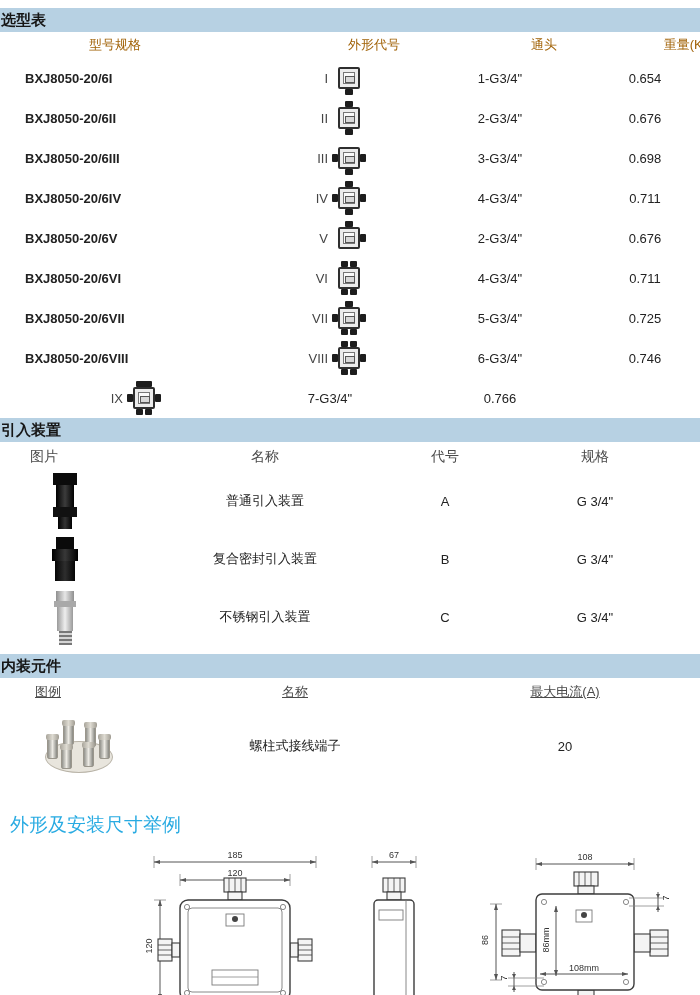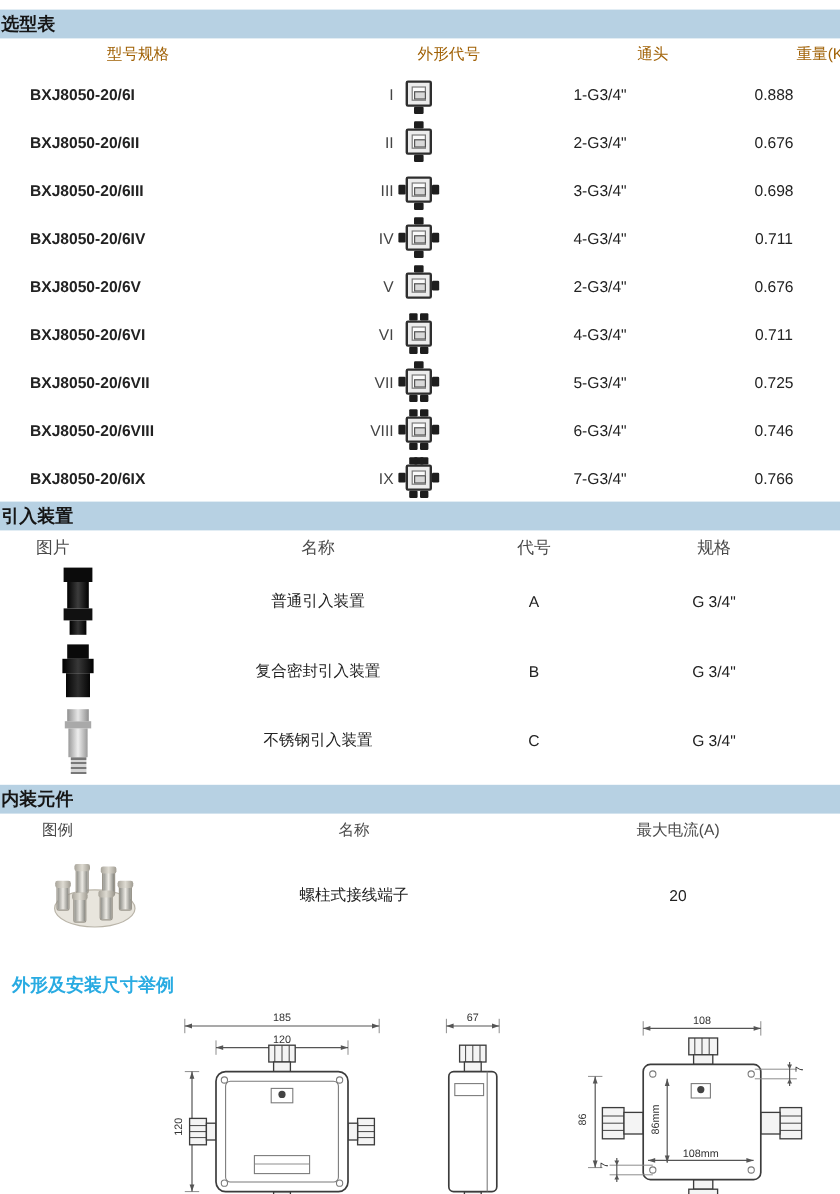--- a/index.html
+++ b/index.html
@@ -68,21 +68,21 @@
     background-image:
       linear-gradient(90deg,#8f8f8f,#e6e6e6,#8f8f8f),
       linear-gradient(#a9a9a9,#a9a9a9),
       linear-gradient(90deg,#9a9a9a,#eee,#9a9a9a),
       repeating-linear-gradient(0deg,#787878 0 2px,#d5d5d5 2px 4px);
     background-size:18px 10px, 22px 6px, 16px 24px, 13px 14px;
     background-position:6px 2px, 4px 12px, 7px 18px, 9px 42px;
   }
   
   .int-grid { display:grid; grid-template-columns:160px 270px 270px; align-items:center; }
-  .int-head { height:28px; font-size:13px; color:#4a4a4a; }
+  .int-head { height:28px; font-size:13px; color:#4a4a4a;text-decoration:underline; }
   .int-head .c1 { padding-left:35px; }
   .int-head .c2, .int-head .c3 { text-align:center; }
   .int-row { height:80px; font-size:13px; color:#222; }
   .int-row .c2, .int-row .c3 { text-align:center; }
   .int-img-cell { display:flex; justify-content:center; }
   .terminal-img { position:relative; width:78px; height:62px; }
   .terminal-img .base {
     position:absolute; left:4px; bottom:4px; width:68px; height:32px;
     background:#e8e5dd; border:1px solid #b9b4a8; border-radius:50%;
   }
@@ -90,21 +90,21 @@
     background:linear-gradient(90deg,#92928c,#eceae4,#878781); border:1px solid #9a968c; }
   .stud::before { content:""; position:absolute; left:-2px; top:-4px; width:13px; height:6px;
     border-radius:2px; background:linear-gradient(90deg,#a8a49a,#dedbd2,#a09c92); }
   .stud.s1 { left:6px;  top:22px; }
   .stud.s2 { left:22px; top:8px; }
   .stud.s3 { left:44px; top:10px; }
   .stud.s4 { left:58px; top:22px; }
   .stud.s5 { left:20px; top:32px; }
   .stud.s6 { left:42px; top:30px; }
   
-  .drawings-title { margin-top:26px; padding-left:10px; font-size:15px; font-weight:bold; color:#29abe2; }
+  .drawings-title { margin-top:26px; padding-left:10px; font-size:19px; font-weight:normal; color:#29abe2; }
   .drawings-row { margin-top:10px; display:flex; align-items:flex-start; padding-left:140px; gap:14px; }
   svg text { font-family:"Liberation Sans", sans-serif; font-size:9px; fill:#333; }
   svg .dim { stroke:#555; stroke-width:1; }
   svg .thin { stroke:#888; stroke-width:0.8; }
   svg .body { stroke:#3c3c3c; stroke-width:1.4; fill:#fff; }
   svg .inner { stroke:#7a7a7a; stroke-width:0.9; fill:none; }
   svg .gl { stroke:#3c3c3c; stroke-width:1.1; fill:#f4f4f4; }
   svg .rib { stroke:#3c3c3c; stroke-width:0.8; }
 </style>
 </head>
@@ -124,21 +124,21 @@
 <div>
   <div class="sel-grid sel-row">
     <div class="c1">BXJ8050-20/6I</div>
     <div class="c2 code-cell">
       <span class="code-txt">I</span>
       <span class="jbox">
           <i class="gland gland-bottom"></i>
         </span>
     </div>
     <div class="c3">1-G3/4"</div>
-    <div class="c4">0.888</div>
+    <div class="c4">0.654</div>
   </div>
 
   <div class="sel-grid sel-row">
     <div class="c1">BXJ8050-20/6II</div>
     <div class="c2 code-cell">
       <span class="code-txt">II</span>
       <span class="jbox">
           <i class="gland gland-top"></i>
           <i class="gland gland-bottom"></i>
         </span>
@@ -231,21 +231,20 @@
           <i class="gland gland-right"></i>
           <i class="gland gland-bottom-left"></i>
           <i class="gland gland-bottom-right"></i>
         </span>
     </div>
     <div class="c3">6-G3/4"</div>
     <div class="c4">0.746</div>
   </div>
 
   <div class="sel-grid sel-row">
-    <div class="c1">BXJ8050-20/6IX</div>
     <div class="c2 code-cell">
       <span class="code-txt">IX</span>
       <span class="jbox">
           <i class="gland gland-top"></i>
           <i class="gland gland-top-left"></i>
           <i class="gland gland-top-right"></i>
           <i class="gland gland-left"></i>
           <i class="gland gland-right"></i>
           <i class="gland gland-bottom-left"></i>
           <i class="gland gland-bottom-right"></i>

